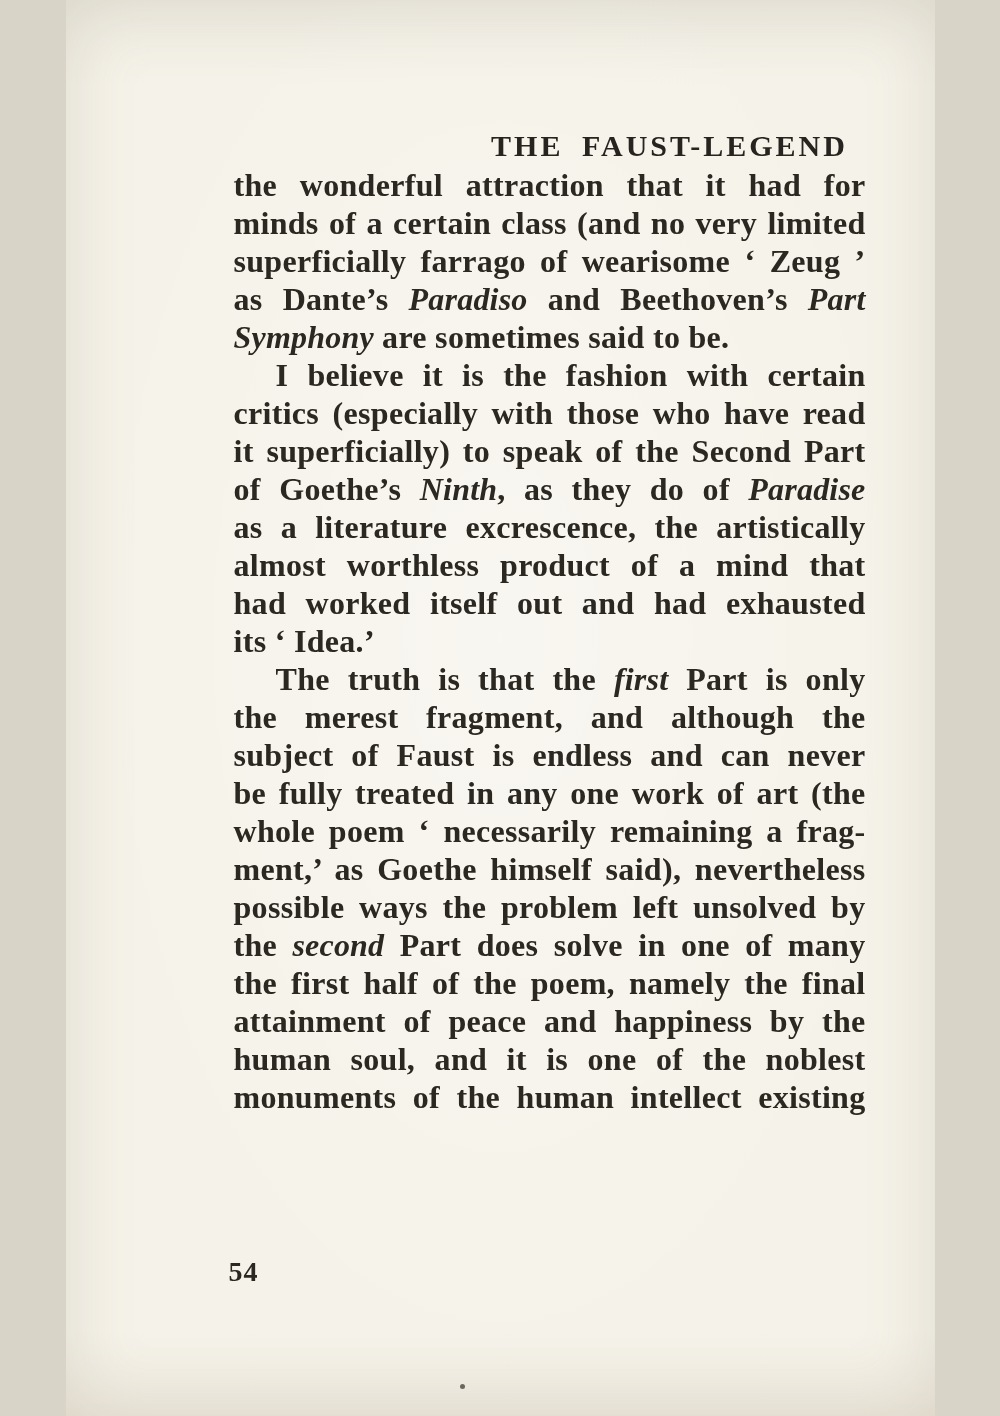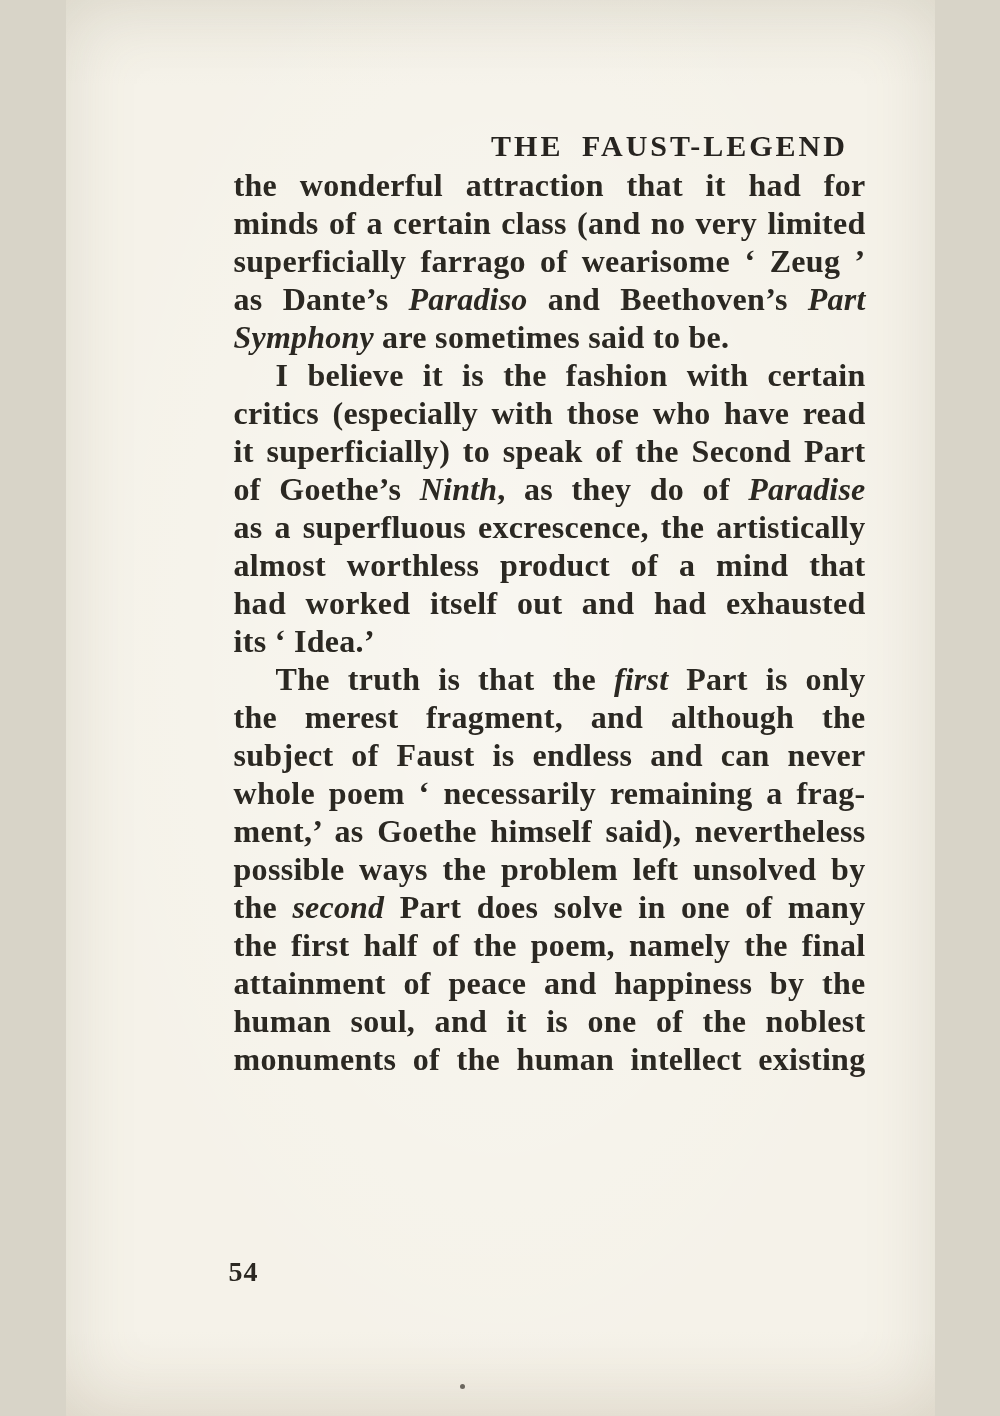--- a/index.html
+++ b/index.html
@@ -91,27 +91,28 @@
     <div class="lines">
         <div class="line flush"><span>the wonderful attraction that it had for</span></div>
         <div class="line flush"><span>minds of a certain class (and no very limited</span></div>
         <div class="line flush"><span>superficially farrago of wearisome ‘ Zeug ’</span></div>
         <div class="line flush"><span>as Dante’s </span><i>Paradiso</i><span> and Beethoven’s </span><i>Part</i></div>
         <div class="line"><i>Symphony</i><span> are sometimes said to be.</span></div>
         <div class="line flush indent"><span>I believe it is the fashion with certain</span></div>
         <div class="line flush"><span>critics (especially with those who have read</span></div>
         <div class="line flush"><span>it superficially) to speak of the Second Part</span></div>
         <div class="line flush"><span>of Goethe’s </span><i>Ninth</i><span>, as they do of </span><i>Paradise</i></div>
-        <div class="line flush"><span>as a superfluous excrescence, the artistically</span></div>
+        <div class="line flush"><span>as a literature excrescence, the artistically</span></div>
         <div class="line flush"><span>almost worthless product of a mind that</span></div>
         <div class="line flush"><span>had worked itself out and had exhausted</span></div>
         <div class="line"><span>its ‘ Idea.’</span></div>
         <div class="line flush indent"><span>The truth is that the </span><i>first</i><span> Part is only</span></div>
         <div class="line flush"><span>the merest fragment, and although the</span></div>
         <div class="line flush"><span>subject of Faust is endless and can never</span></div>
+        <div class="line flush"><span>be fully treated in any one work of art (the</span></div>
         <div class="line flush"><span>whole poem ‘ necessarily remaining a frag-</span></div>
         <div class="line flush"><span>ment,’ as Goethe himself said), nevertheless</span></div>
         <div class="line flush"><span>possible ways the problem left unsolved by</span></div>
         <div class="line flush"><span>the </span><i>second</i><span> Part does solve in one of many</span></div>
         <div class="line flush"><span>the first half of the poem, namely the final</span></div>
         <div class="line flush"><span>attainment of peace and happiness by the</span></div>
         <div class="line flush"><span>human soul, and it is one of the noblest</span></div>
         <div class="line flush"><span>monuments of the human intellect existing</span></div>
       </div>
   </div>

